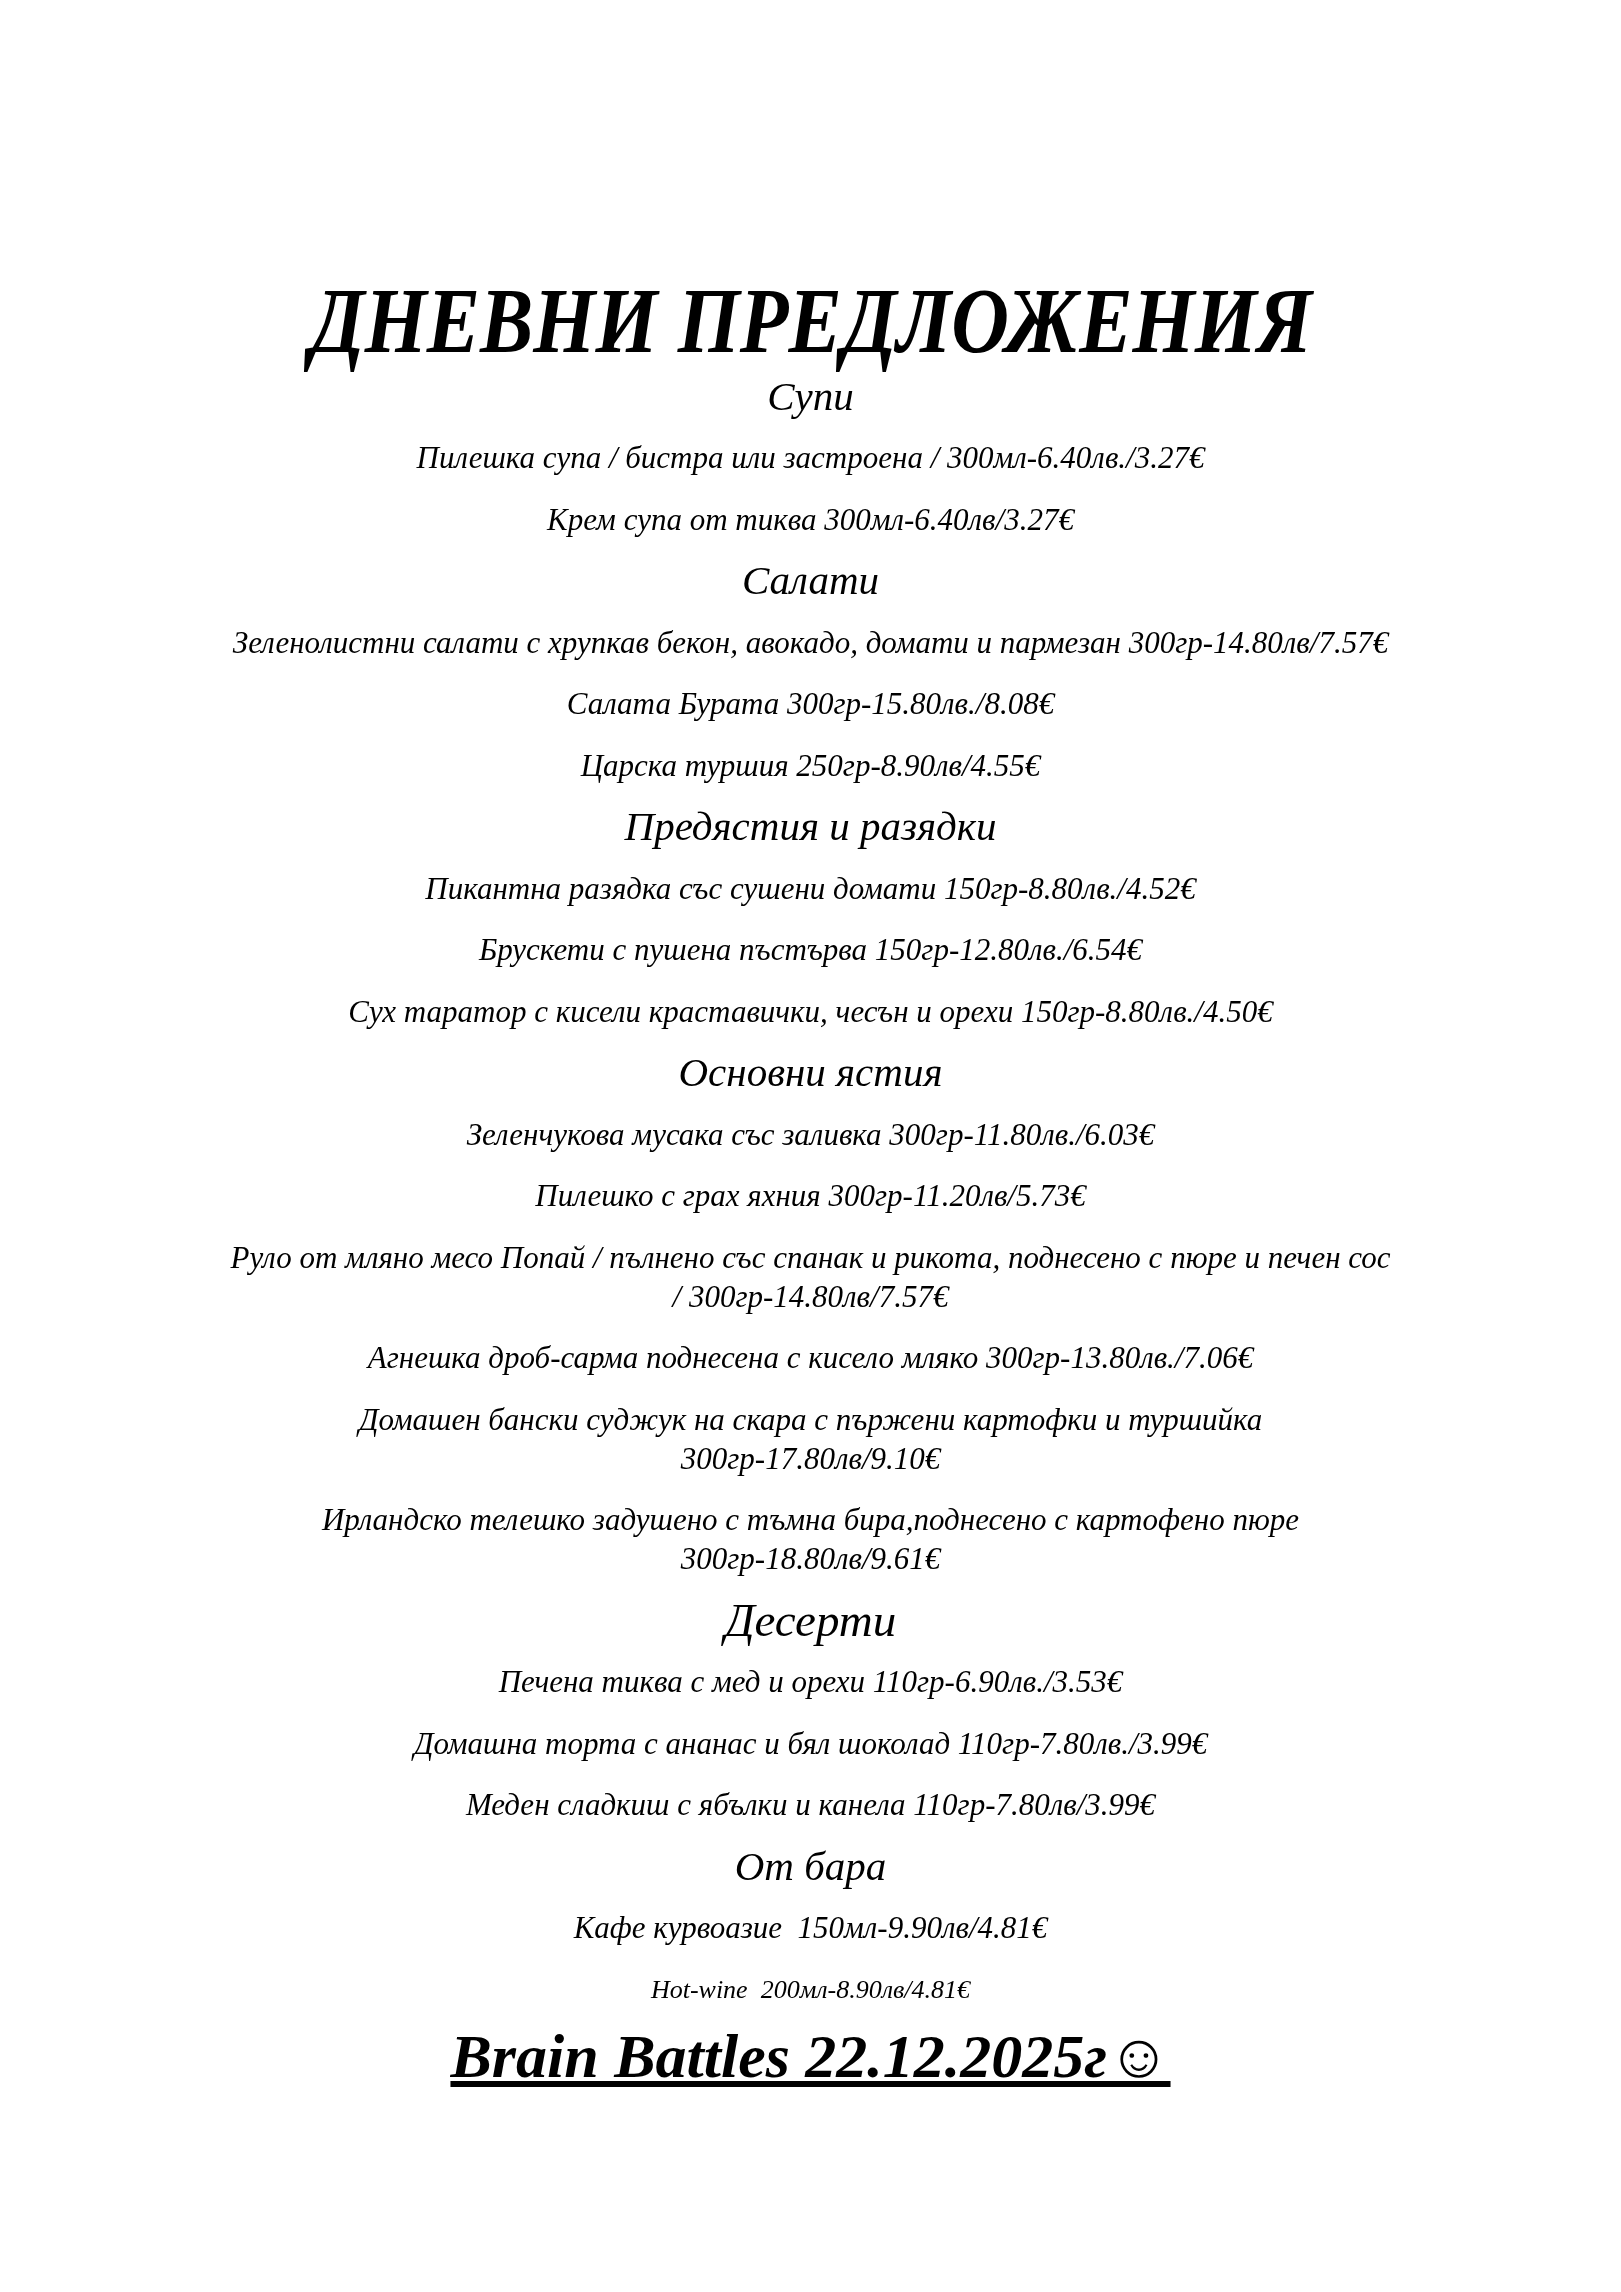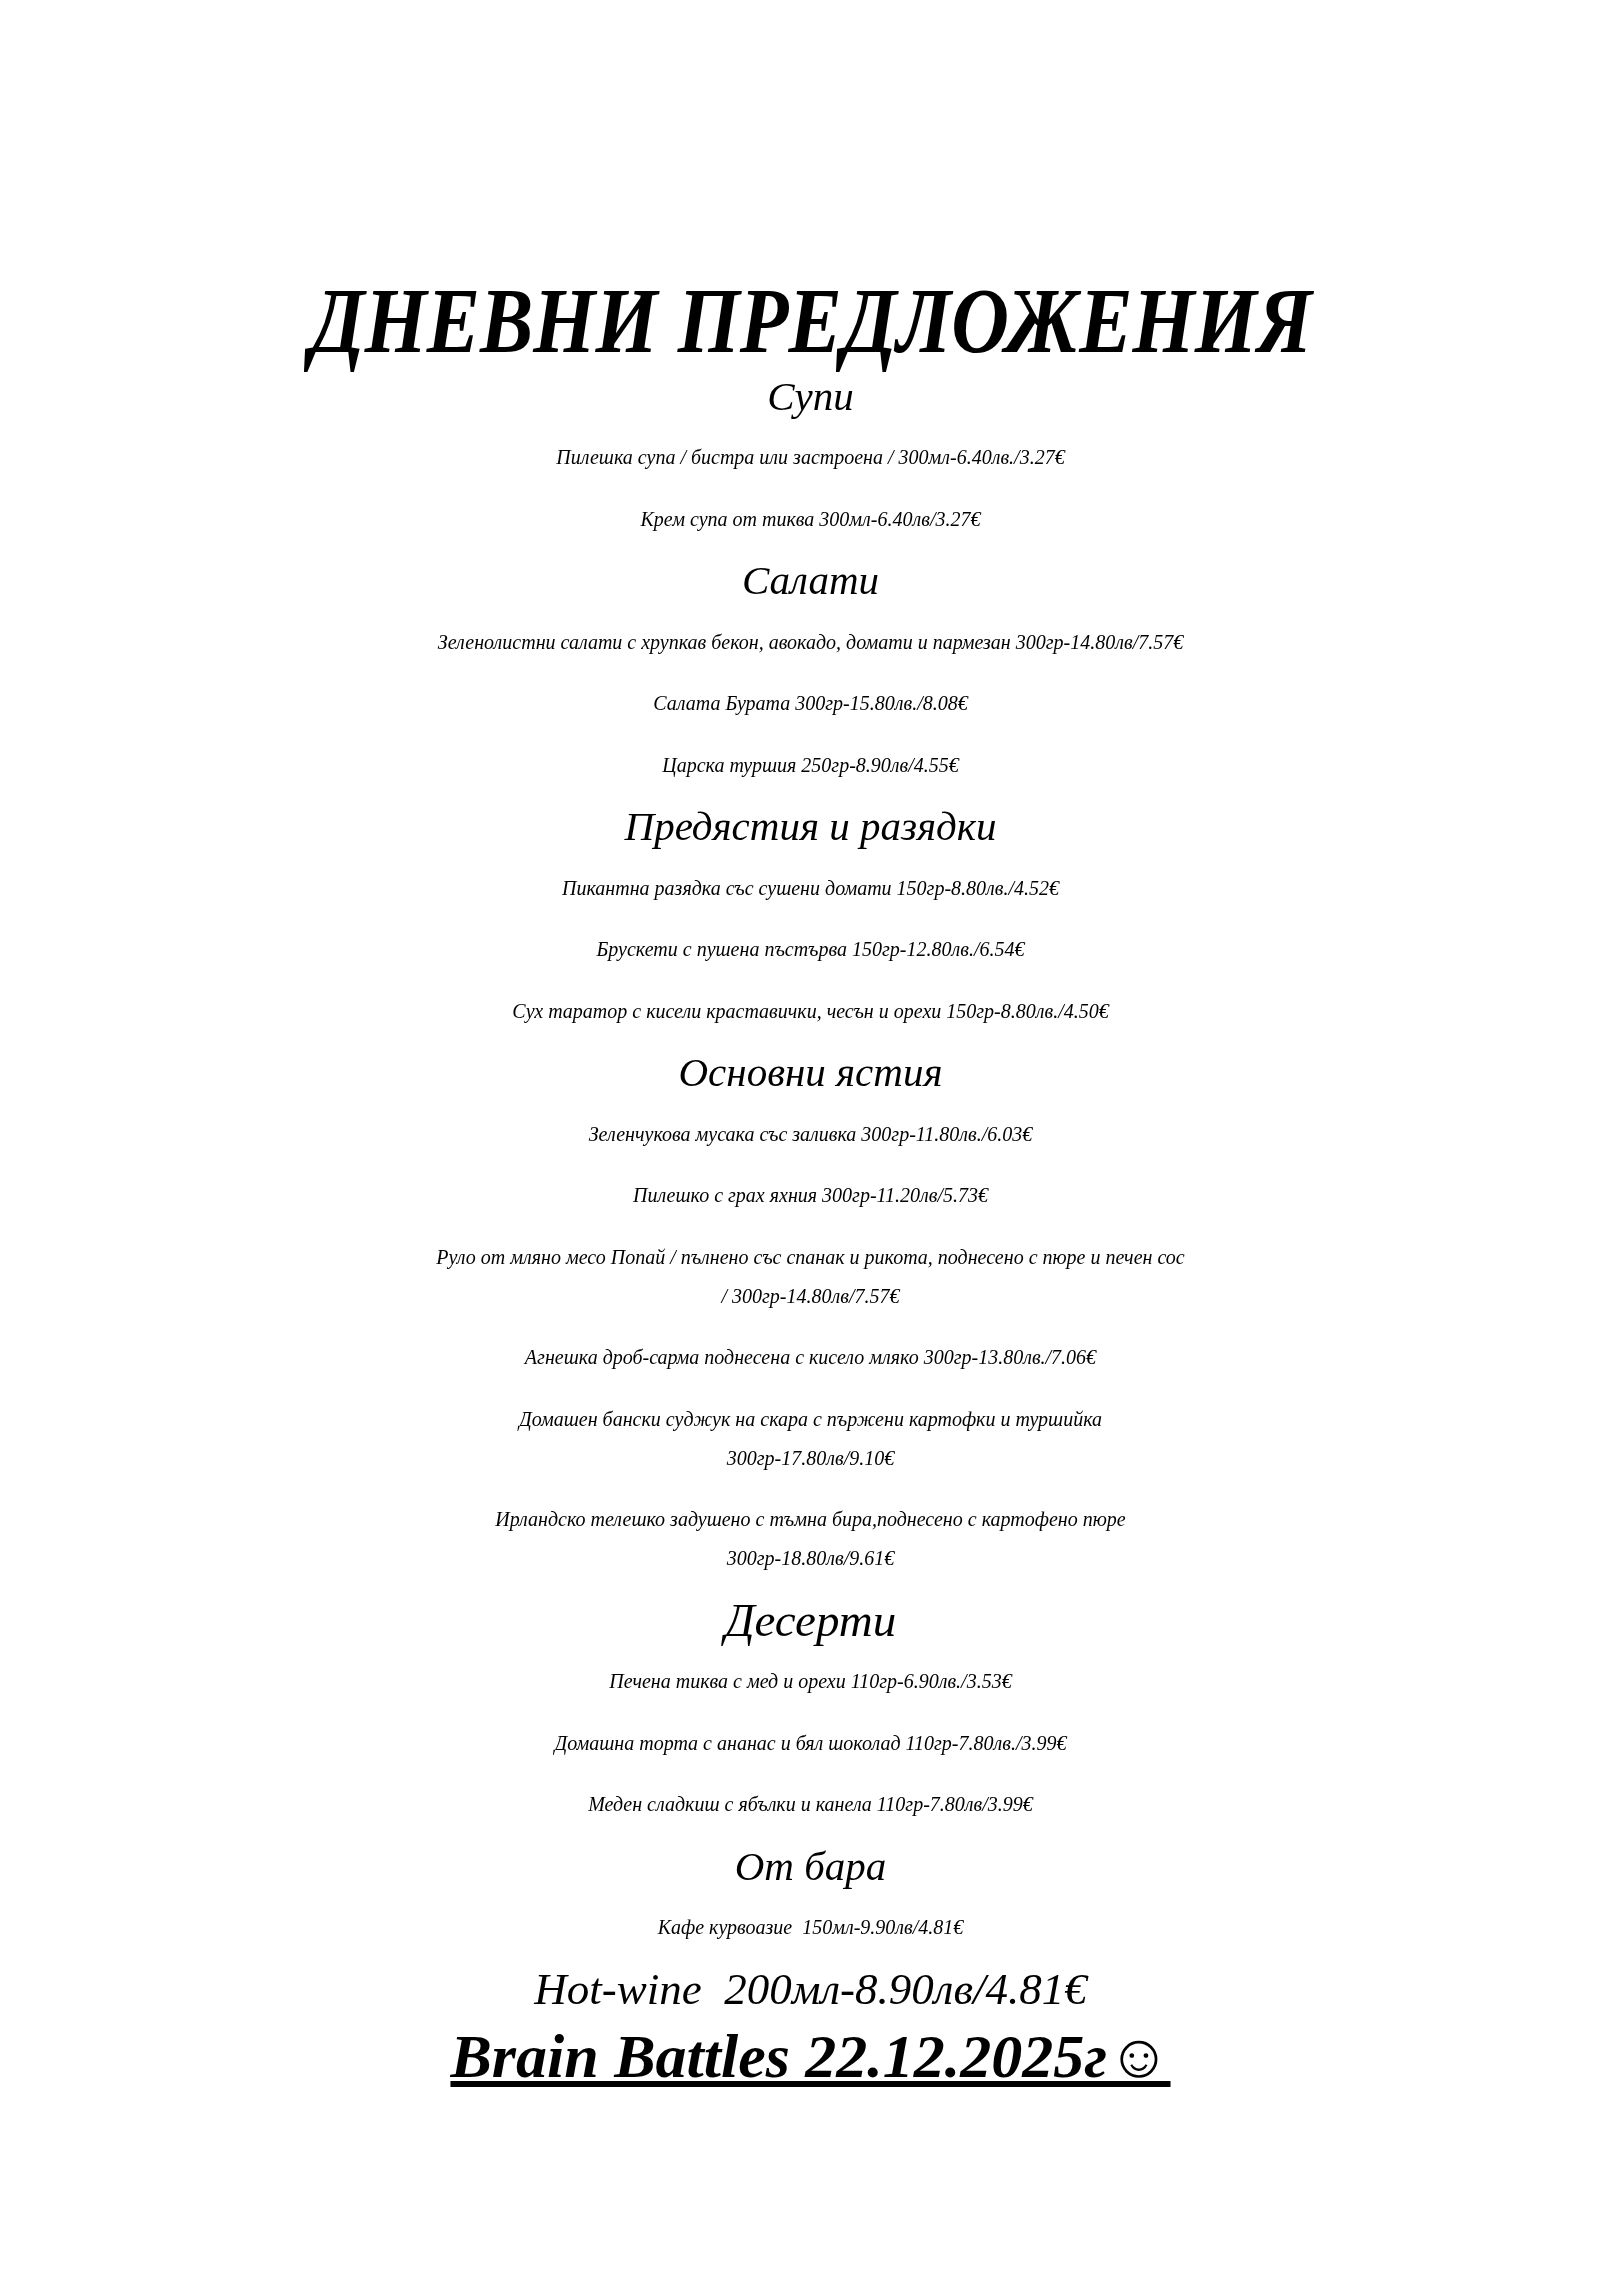--- a/index.html
+++ b/index.html
@@ -33,27 +33,27 @@
   .heading {
     font-weight: normal;
     font-size: 41px;
     line-height: 39px;
     margin: 0 0 22.5px 0;
   }
   .heading.lg {
     font-size: 47px;
   }
   .item {
-    font-size: 20px;
+    font-size: 31px;
     line-height: 39px;
     margin: 0 0 22.5px 0;
     white-space: pre-line;
   }
   .item.item-lg {
-    font-size: 45px;
+    font-size: 26px;
   }
   .footer {
     font-weight: bold;
     font-size: 62px;
     line-height: 51px;
     margin: 13.7px 0 0 0;
     font-family: "Liberation Serif", "DejaVu Serif", "DejaVu Sans", serif;
     text-decoration: underline;
   }
 </style>

